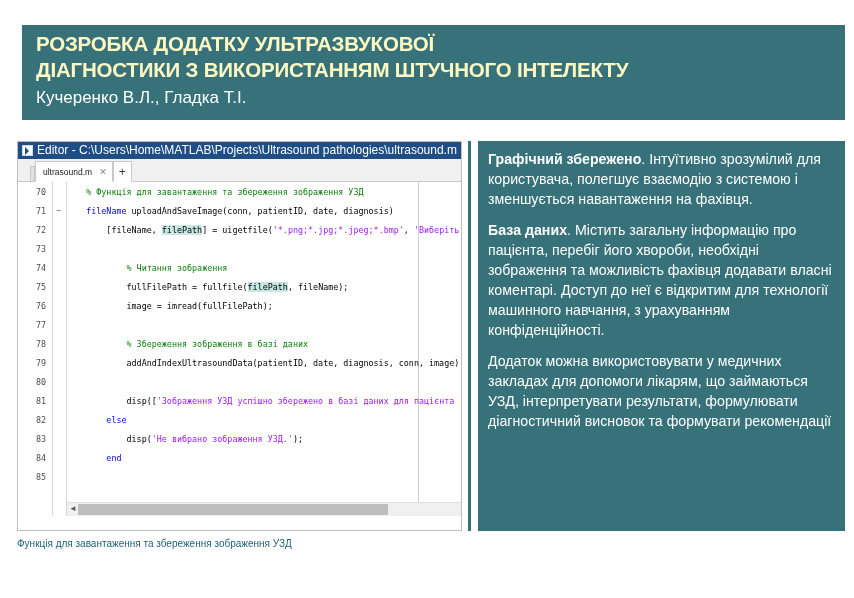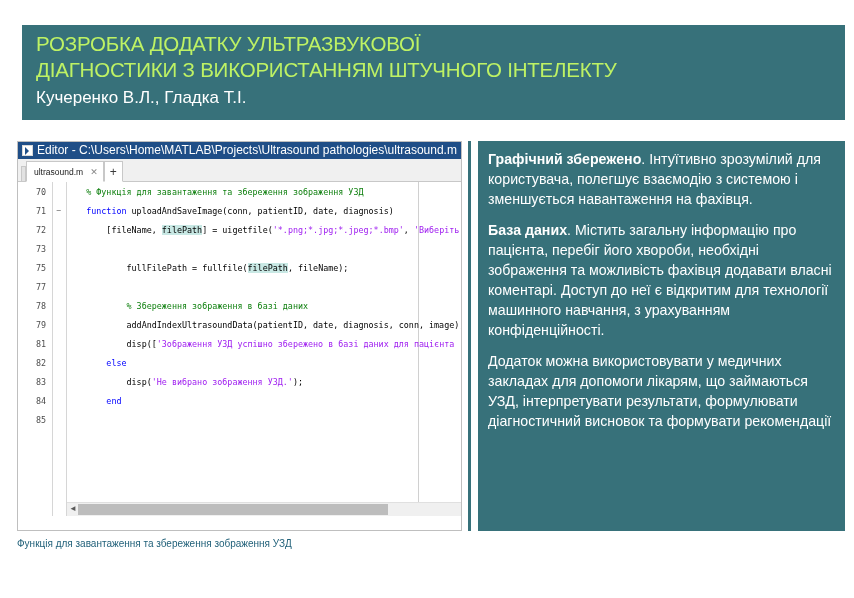--- a/index.html
+++ b/index.html
@@ -14,22 +14,22 @@
   
   #header{
     position:absolute;
     left:22px; top:25px;
     width:823px; height:95px;
     background:#37717a;
     box-sizing:border-box;
     padding:6px 0 0 14px;
   }
   #header .h-title{
-    color:#bef264;
-    font-weight:normal;
+    color:#fef9c3;
+    font-weight:bold;
     font-size:20.5px;
     line-height:26px;
     letter-spacing:-0.2px;
     white-space:nowrap;
   }
   #header .h-authors{
     color:#ffffff;
     font-weight:normal;
     font-size:17px;
     line-height:24px;
@@ -79,21 +79,21 @@
     white-space:nowrap;
     font-family:"Liberation Sans", sans-serif;
   }
 
   #editor-tabbar{
     height:22px;
     background:#f0f0f0;
     border-bottom:1px solid #c8c8c8;
     display:flex;
     align-items:flex-end;
-    padding-left:3px;
+    padding-left:12px;
     position:relative;
   }
   #editor-tabbar .lstub{
     width:5px;height:15px;background:#e2e2e2;
     border:1px solid #c8c8c8;border-bottom:none;
     box-sizing:border-box;
   }
   #editor-tabbar .tab{
     display:flex;align-items:center;
     height:21px;
@@ -242,27 +242,30 @@
     <div class="newtab">+</div>
   </div>
 
   <div id="code-area">
     <div id="gutter-line"></div>
     <div id="fold-line"></div>
     <div id="right-margin-line"></div>
 
     <div id="code-rows">
         <div class="crow"><span class="lnum">70</span><span class="fold"></span><span class="ctext"><span class="cm">    % Функція для завантаження та збереження зображення УЗД</span></span></div>
-        <div class="crow"><span class="lnum">71</span><span class="fold">−</span><span class="ctext">    <span class="kw">function</span> <span class="ul">uploadAndSaveImage</span>(conn, patientID, date, diagnosis)</span></div>
+        <div class="crow"><span class="lnum">71</span><span class="fold">−</span><span class="ctext">    <span class="kw">fileName</span> <span class="ul">uploadAndSaveImage</span>(conn, patientID, date, diagnosis)</span></div>
         <div class="crow"><span class="lnum">72</span><span class="fold"></span><span class="ctext">        [fileName, <span class="hl">filePath</span>] = uigetfile(<span class="st">'*.png;*.jpg;*.jpeg;*.bmp'</span>, <span class="st">'Виберіть зображення УЗД'</span>);</span></div>
         <div class="crow"><span class="lnum">73</span><span class="fold"></span></div>
+        <div class="crow"><span class="lnum">74</span><span class="fold"></span><span class="ctext"><span class="cm">            % Читання зображення</span></span></div>
         <div class="crow"><span class="lnum">75</span><span class="fold"></span><span class="ctext">            fullFilePath = fullfile(<span class="hl">filePath</span>, fileName);</span></div>
+        <div class="crow"><span class="lnum">76</span><span class="fold"></span><span class="ctext">            image = imread(fullFilePath);</span></div>
         <div class="crow"><span class="lnum">77</span><span class="fold"></span><span class="ctext"></span></div>
         <div class="crow"><span class="lnum">78</span><span class="fold"></span><span class="ctext"><span class="cm">            % Збереження зображення в базі даних</span></span></div>
         <div class="crow"><span class="lnum">79</span><span class="fold"></span><span class="ctext">            addAndIndexUltrasoundData(patientID, date, diagnosis, conn, image);</span></div>
+        <div class="crow"><span class="lnum">80</span><span class="fold"></span><span class="ctext"></span></div>
         <div class="crow"><span class="lnum">81</span><span class="fold"></span><span class="ctext">            disp([<span class="st">'Зображення УЗД успішно збережено в базі даних для пацієнта '</span>, num2str(patientID)]);</span></div>
         <div class="crow"><span class="lnum">82</span><span class="fold"></span><span class="ctext">        <span class="kw">else</span></span></div>
         <div class="crow"><span class="lnum">83</span><span class="fold"></span><span class="ctext">            disp(<span class="st">'Не вибрано зображення УЗД.'</span>);</span></div>
         <div class="crow"><span class="lnum">84</span><span class="fold"></span><span class="ctext">        <span class="kw">end</span></span></div>
         <div class="crow"><span class="lnum">85</span><span class="fold"></span><span class="ctext"></span></div>
       </div>
 
     <div id="hscroll">
       <span class="arrow">◄</span>
       <span class="thumb"></span>

